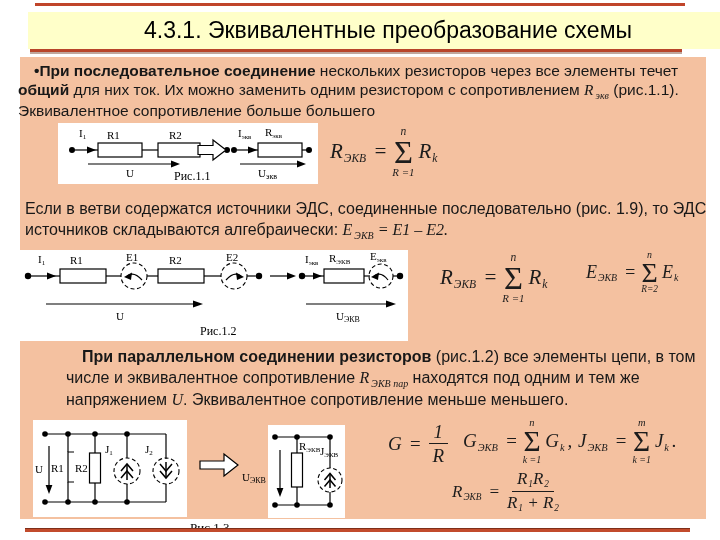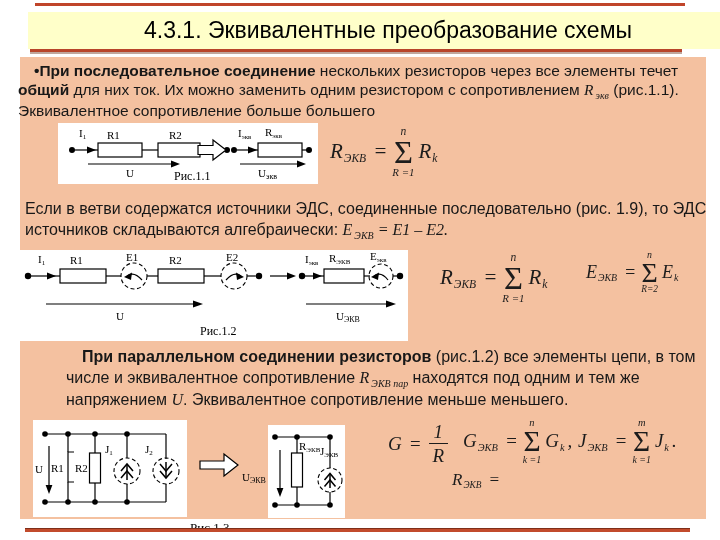--- a/index.html
+++ b/index.html
@@ -303,17 +303,21 @@
       <span class="sg">Σ</span>
       <span class="sb">k =1</span>
     </span>
   <span class="fv"><span>J</span><span class="fs">k</span></span>
   <span class="punct">.</span>
 </div>
 
 <div class="formula" id="f-rp">
   <span class="fv"><span>R</span><span class="fs">ЭКВ</span></span>
   <span class="feq">=</span>
+  <span class="frac">
+    <span class="fn"><span>R</span><span class="fs">1</span><span>R</span><span class="fs">2</span></span>
+    <span class="fd"><span>R</span><span class="fs">1</span> <span>+</span> <span>R</span><span class="fs">2</span></span>
+  </span>
 </div>
 
 <div id="fig3-caption">Рис.1.3</div>
 
 <div class="abs" id="bottom-rule"></div>
 
 </body></html>

